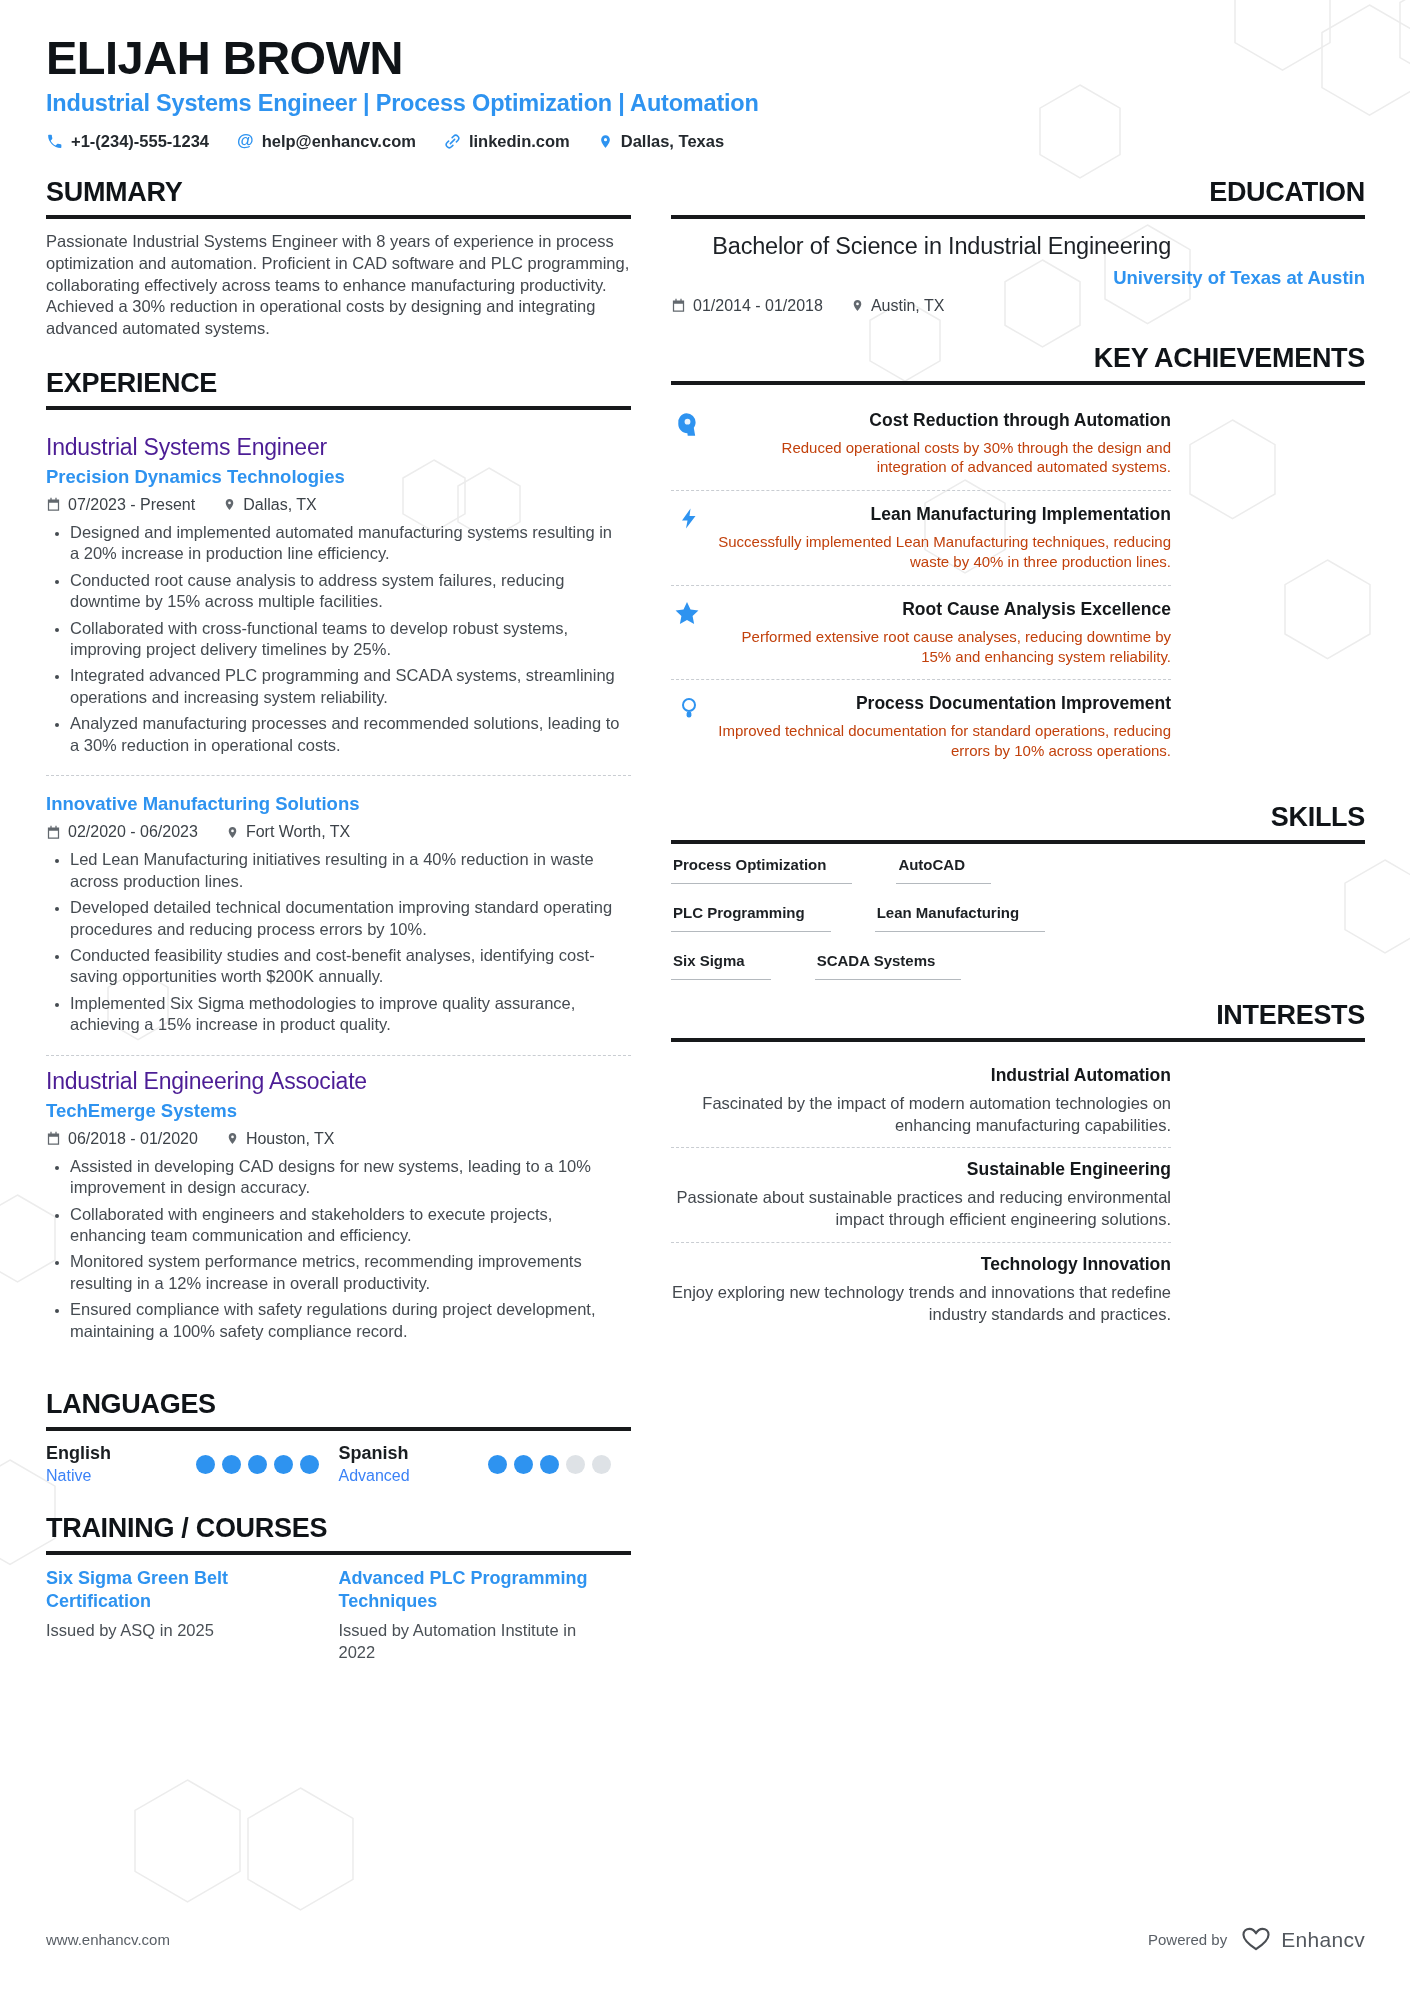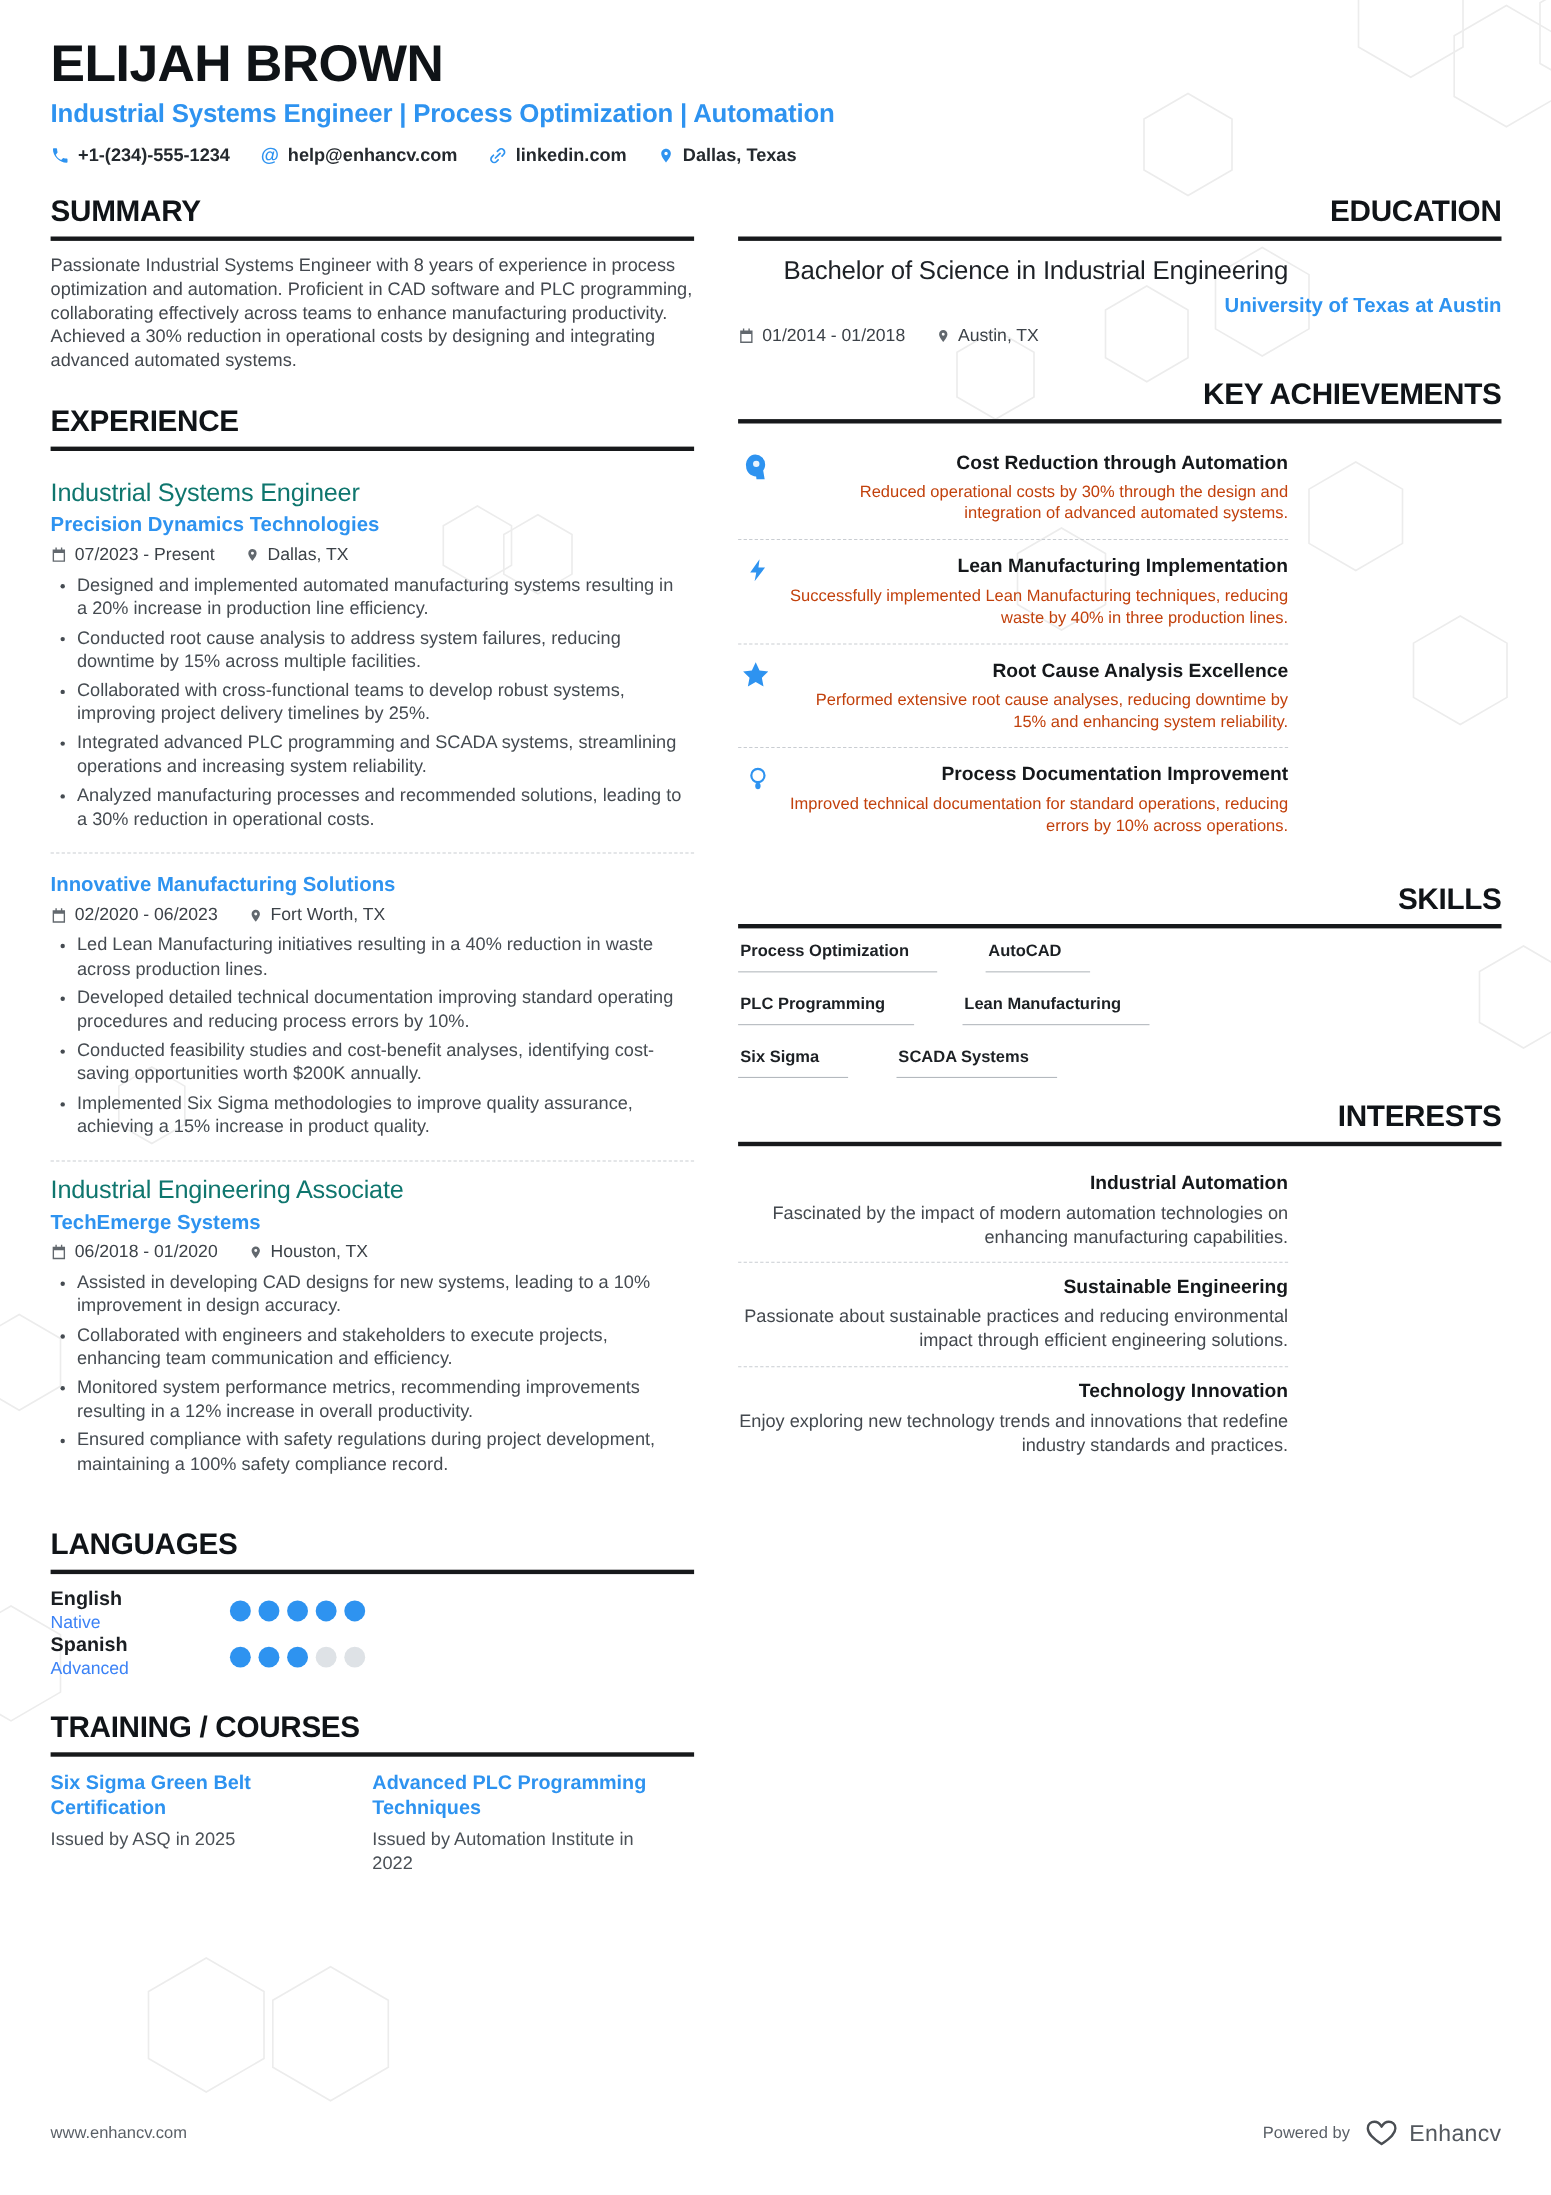--- a/index.html
+++ b/index.html
@@ -27,30 +27,30 @@
 
   .sec-h { font-size:27px; font-weight:800; letter-spacing:-0.3px; color:#101418;
            border-bottom:4px solid #17191b; padding-bottom:7px; margin-bottom:12px; }
   .mt { margin-top:28px; }
 
   .body-text { font-size:16.5px; line-height:1.32; color:#43484e; }
 
   
   .job { padding:12px 0 14px; }
   .job + .job { border-top:1px dashed #c9cdd2; }
-  .job-title { font-size:23px; font-weight:500; color:#0f766e; letter-spacing:-0.2px; }
+  .job-title { font-size:23px; font-weight:500; color:#4c1d95; letter-spacing:-0.2px; }
   .job-company { font-size:18.5px; font-weight:700; color:#2e93f0; margin-top:5px; }
   .meta-row { display:flex; gap:28px; margin-top:8px; }
   .meta-item { display:flex; align-items:center; gap:7px; font-size:16px; color:#3c4248; }
   .bullets { margin-top:8px; padding-left:24px; padding-right:10px; }
   .bullets li { font-size:16.5px; line-height:1.3; color:#454b51; margin-bottom:5px; }
   .bullets li::marker { color:#454b51; font-size:13px; }
 
   
-  .lang-row { display:flex; margin-top:6px;flex-direction:column; }
+  .lang-row { display:flex; margin-top:6px; }
   .lang { width:300px; margin-right:6px; display:flex; justify-content:space-between; align-items:center; }
   .lang-name { font-size:18px; font-weight:700; color:#1a1e22; }
   .lang-level { font-size:16px; color:#3b82f6; margin-top:3px; }
   .dots { display:flex; gap:7px; margin-right:14px; }
   .dot { width:19px; height:19px; border-radius:50%; }
   .dot.filled { background:#2e93f0; }
   .dot.empty { background:#dee2e6; }
 
   
   .training-row { display:flex; margin-top:4px; }

